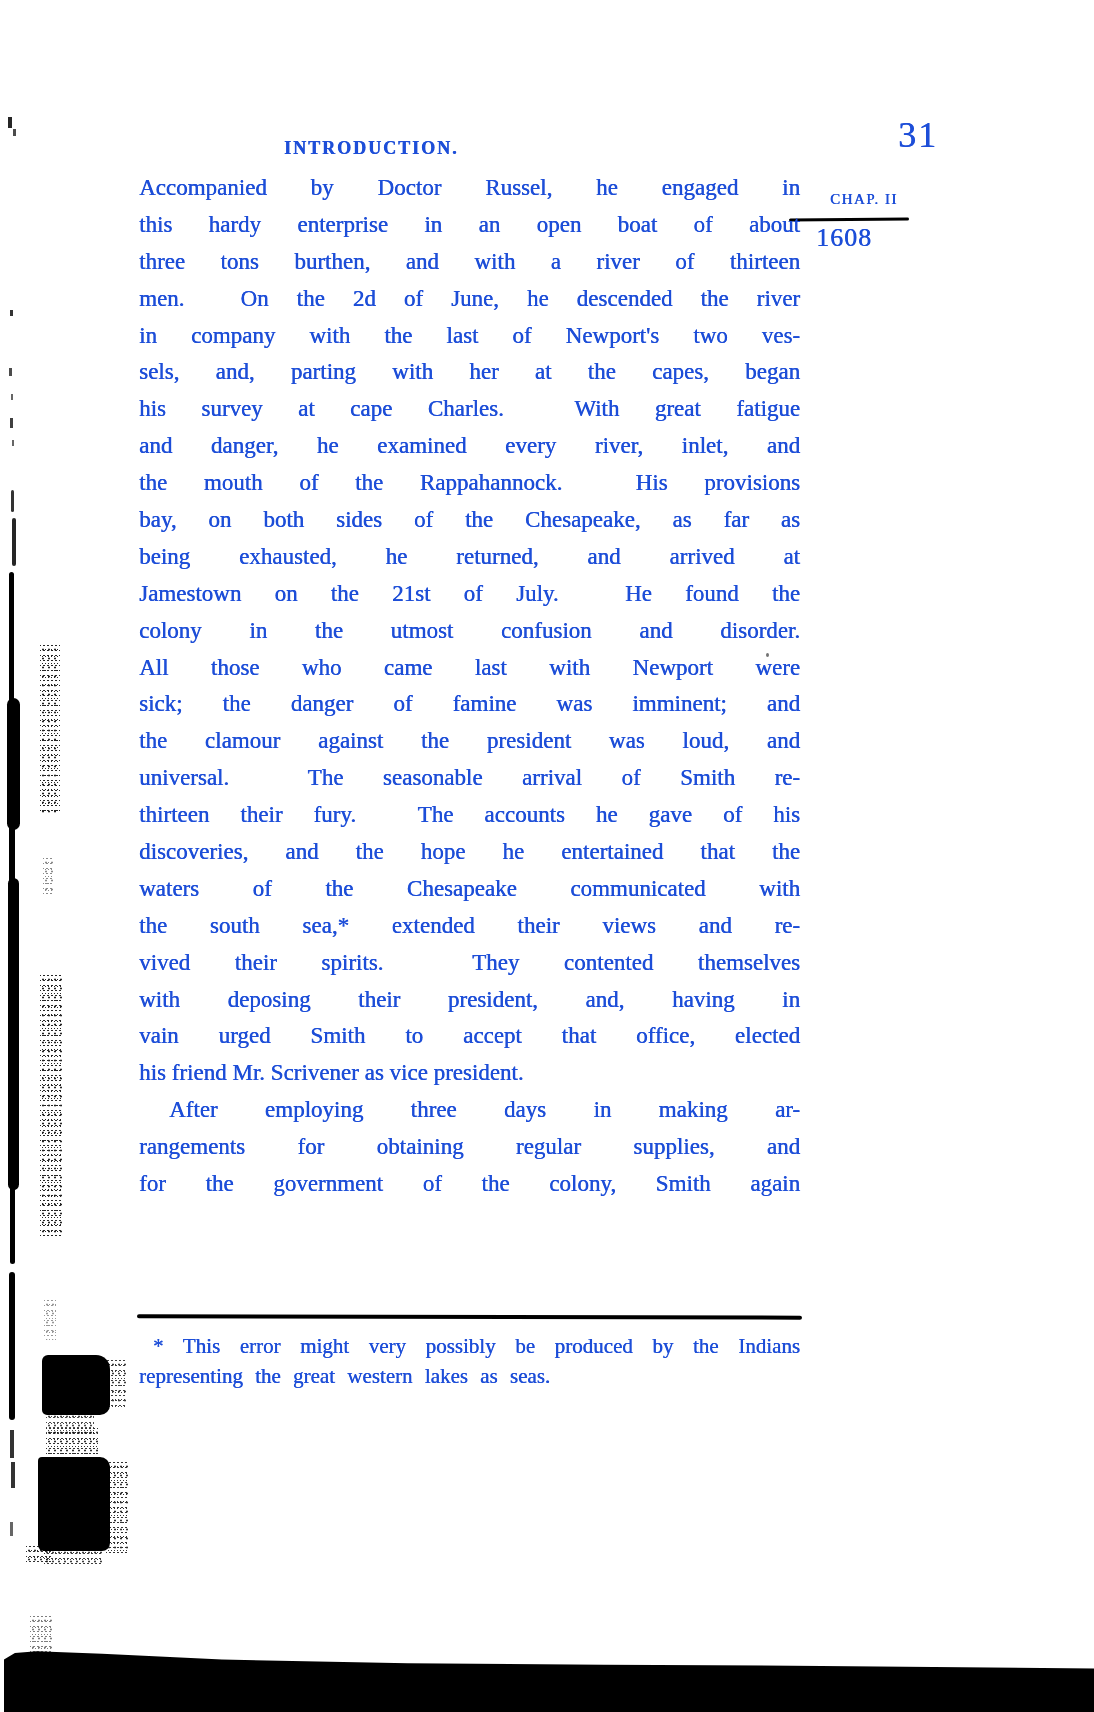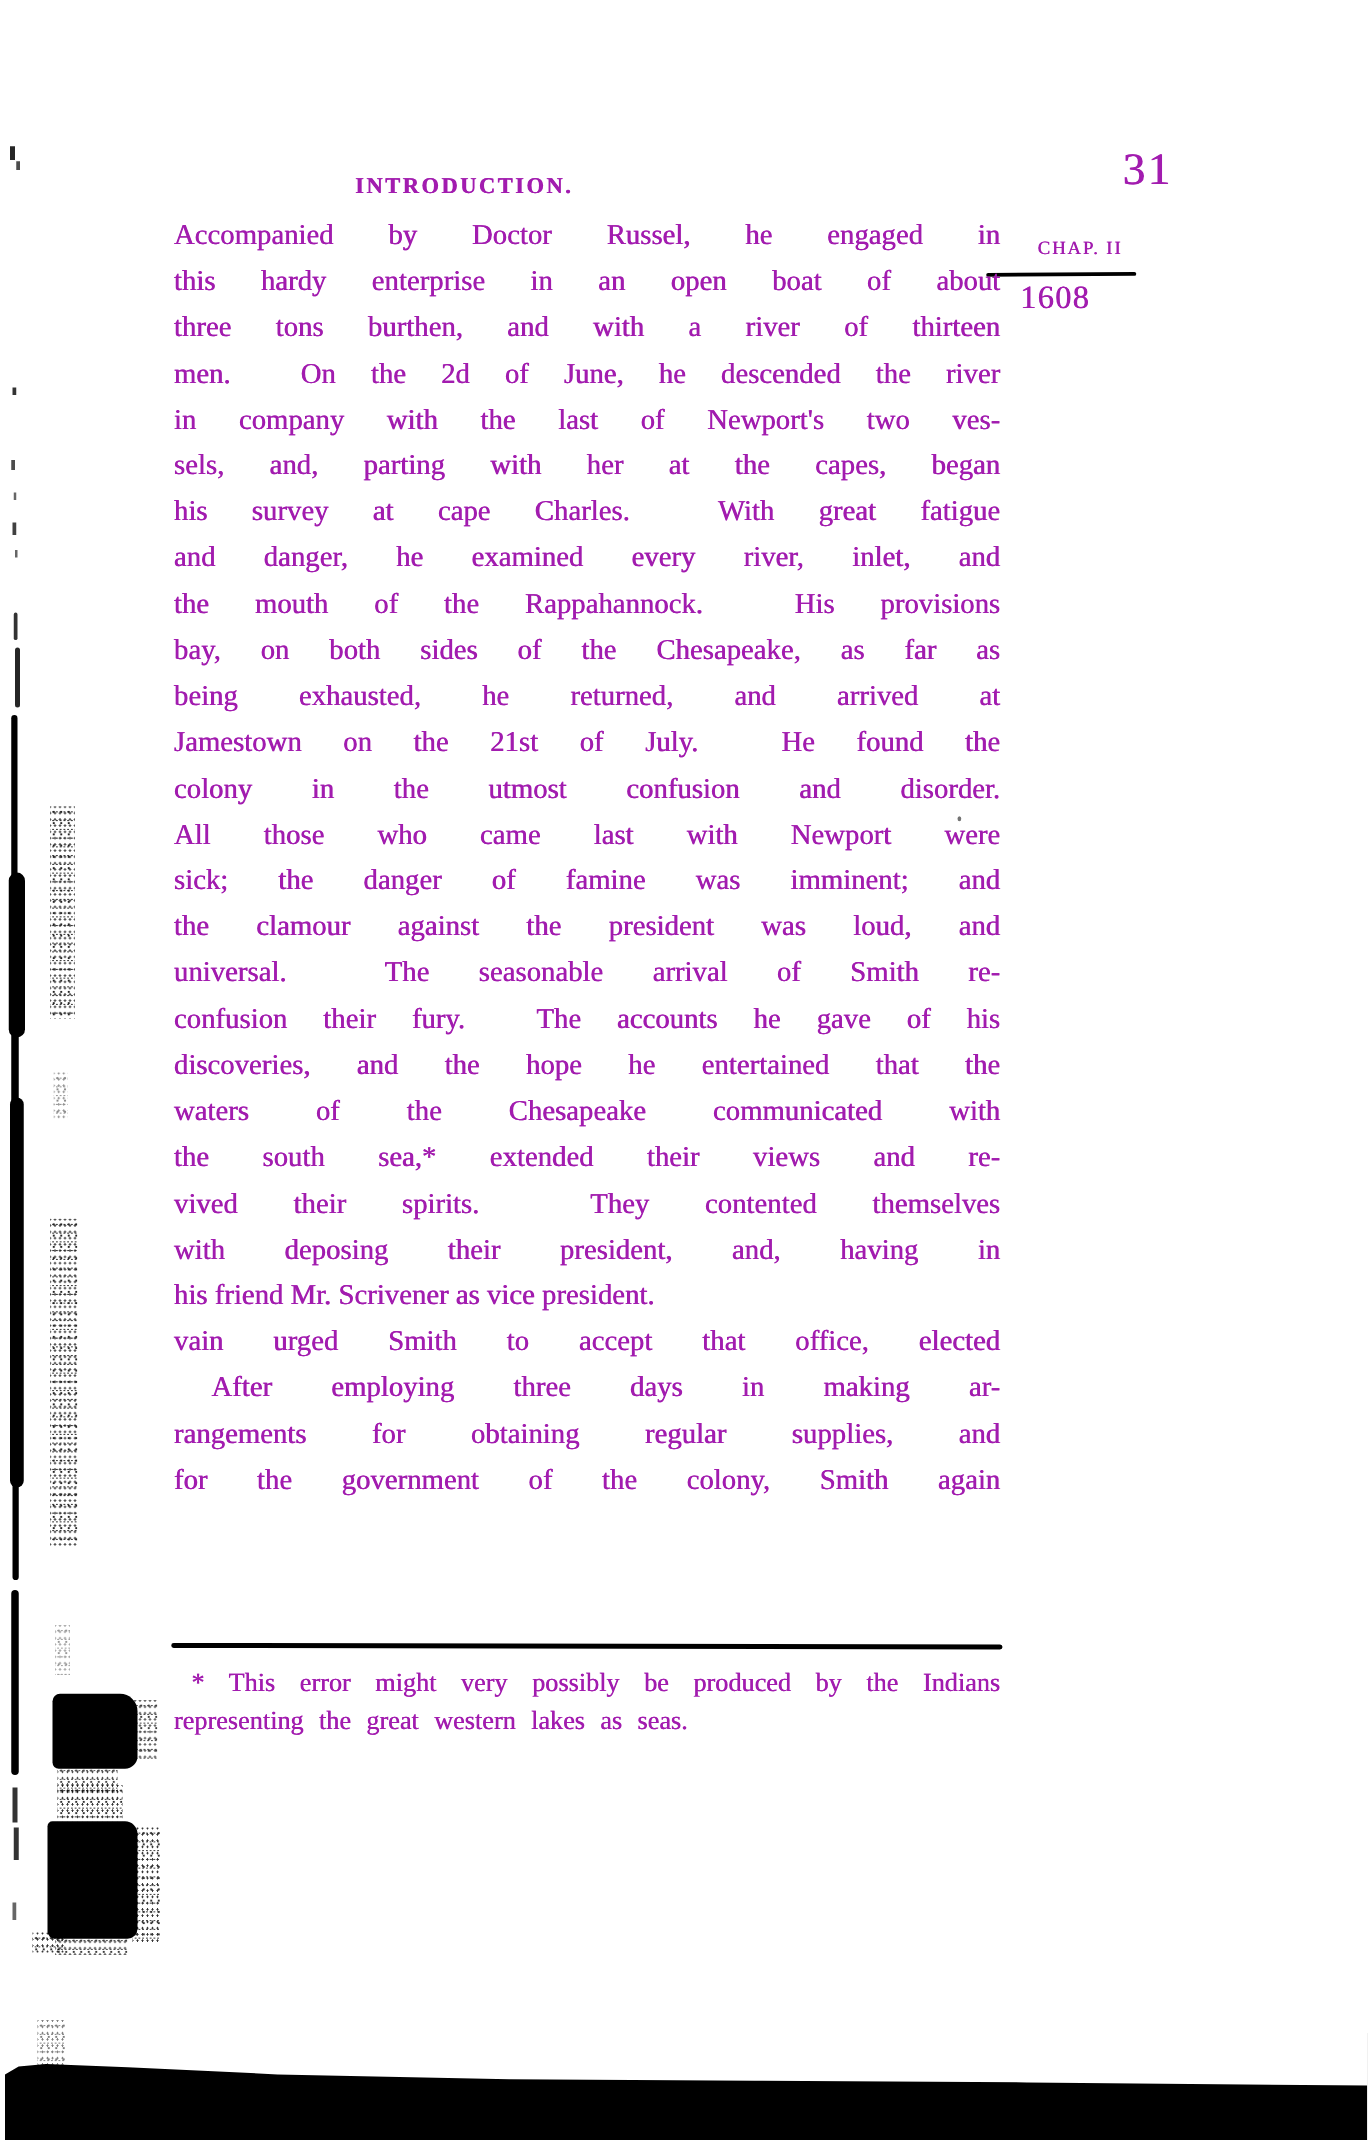--- a/index.html
+++ b/index.html
@@ -2,21 +2,21 @@
 <html><head>
 <meta charset="utf-8">
 <style>
   html,body{margin:0;padding:0;background:#e8e8e8;}
   .page{
     position:relative;
     width:1094px;height:1712px;
     background:#ffffff;
     overflow:hidden;
     font-family:"Liberation Serif", serif;
-    color:#a21caf;
+    color:#1d4ed8;
   }
   
   .running-header{
     position:absolute;left:284px;top:138px;
     font-size:18px;letter-spacing:2px;font-weight:600;
     text-shadow:0.4px 0 0 currentColor;
   }
   .page-number{
     position:absolute;left:898px;top:114px;
     font-size:36px;letter-spacing:2px;
@@ -106,28 +106,28 @@
       <div class="bline">and danger, he examined every river, inlet, and</div>
       <div class="bline">the mouth of the Rappahannock.  His provisions</div>
       <div class="bline">bay, on both sides of the Chesapeake, as far as</div>
       <div class="bline">being exhausted, he returned, and arrived at</div>
       <div class="bline">Jamestown on the 21st of July.  He found the</div>
       <div class="bline">colony in the utmost confusion and disorder.</div>
       <div class="bline">All those who came last with Newport were</div>
       <div class="bline">sick; the danger of famine was imminent; and</div>
       <div class="bline">the clamour against the president was loud, and</div>
       <div class="bline">universal.  The seasonable arrival of Smith re-</div>
-      <div class="bline">confusion their fury.  The accounts he gave of his</div>
+      <div class="bline">thirteen their fury.  The accounts he gave of his</div>
       <div class="bline">discoveries, and the hope he entertained that the</div>
       <div class="bline">waters of the Chesapeake communicated with</div>
       <div class="bline">the south sea,* extended their views and re-</div>
       <div class="bline">vived their spirits.  They contented themselves</div>
       <div class="bline">with deposing their president, and, having in</div>
+      <div class="bline">vain urged Smith to accept that office, elected</div>
       <div class="bline noj">his friend Mr. Scrivener as vice president.</div>
-      <div class="bline">vain urged Smith to accept that office, elected</div>
       <div class="bline indent">After employing three days in making ar-</div>
       <div class="bline">rangements for obtaining regular supplies, and</div>
       <div class="bline">for the government of the colony, Smith again</div>
     </div>
 
   <div class="footnote-rule"></div>
   <div class="footnote" id="footnote">
       <div class="bline indent">* This error might very possibly be produced by the Indians</div>
       <div class="bline noj wide">representing the great western lakes as seas.</div>
     </div>

